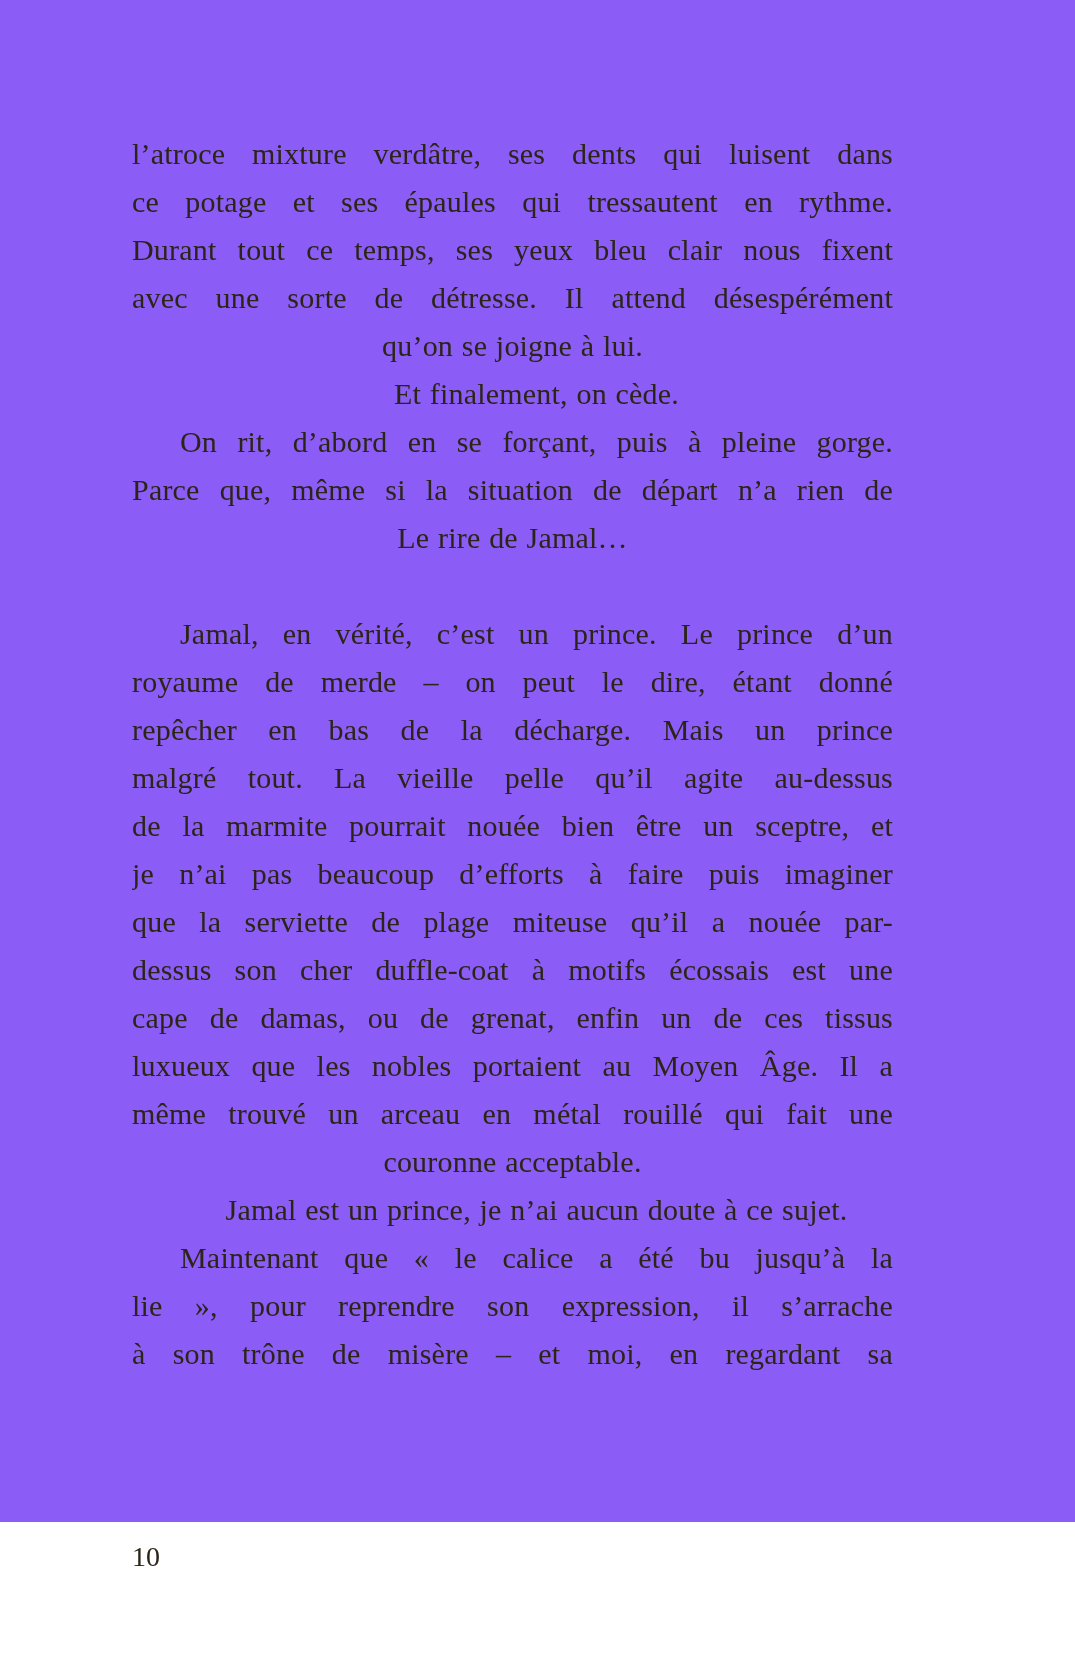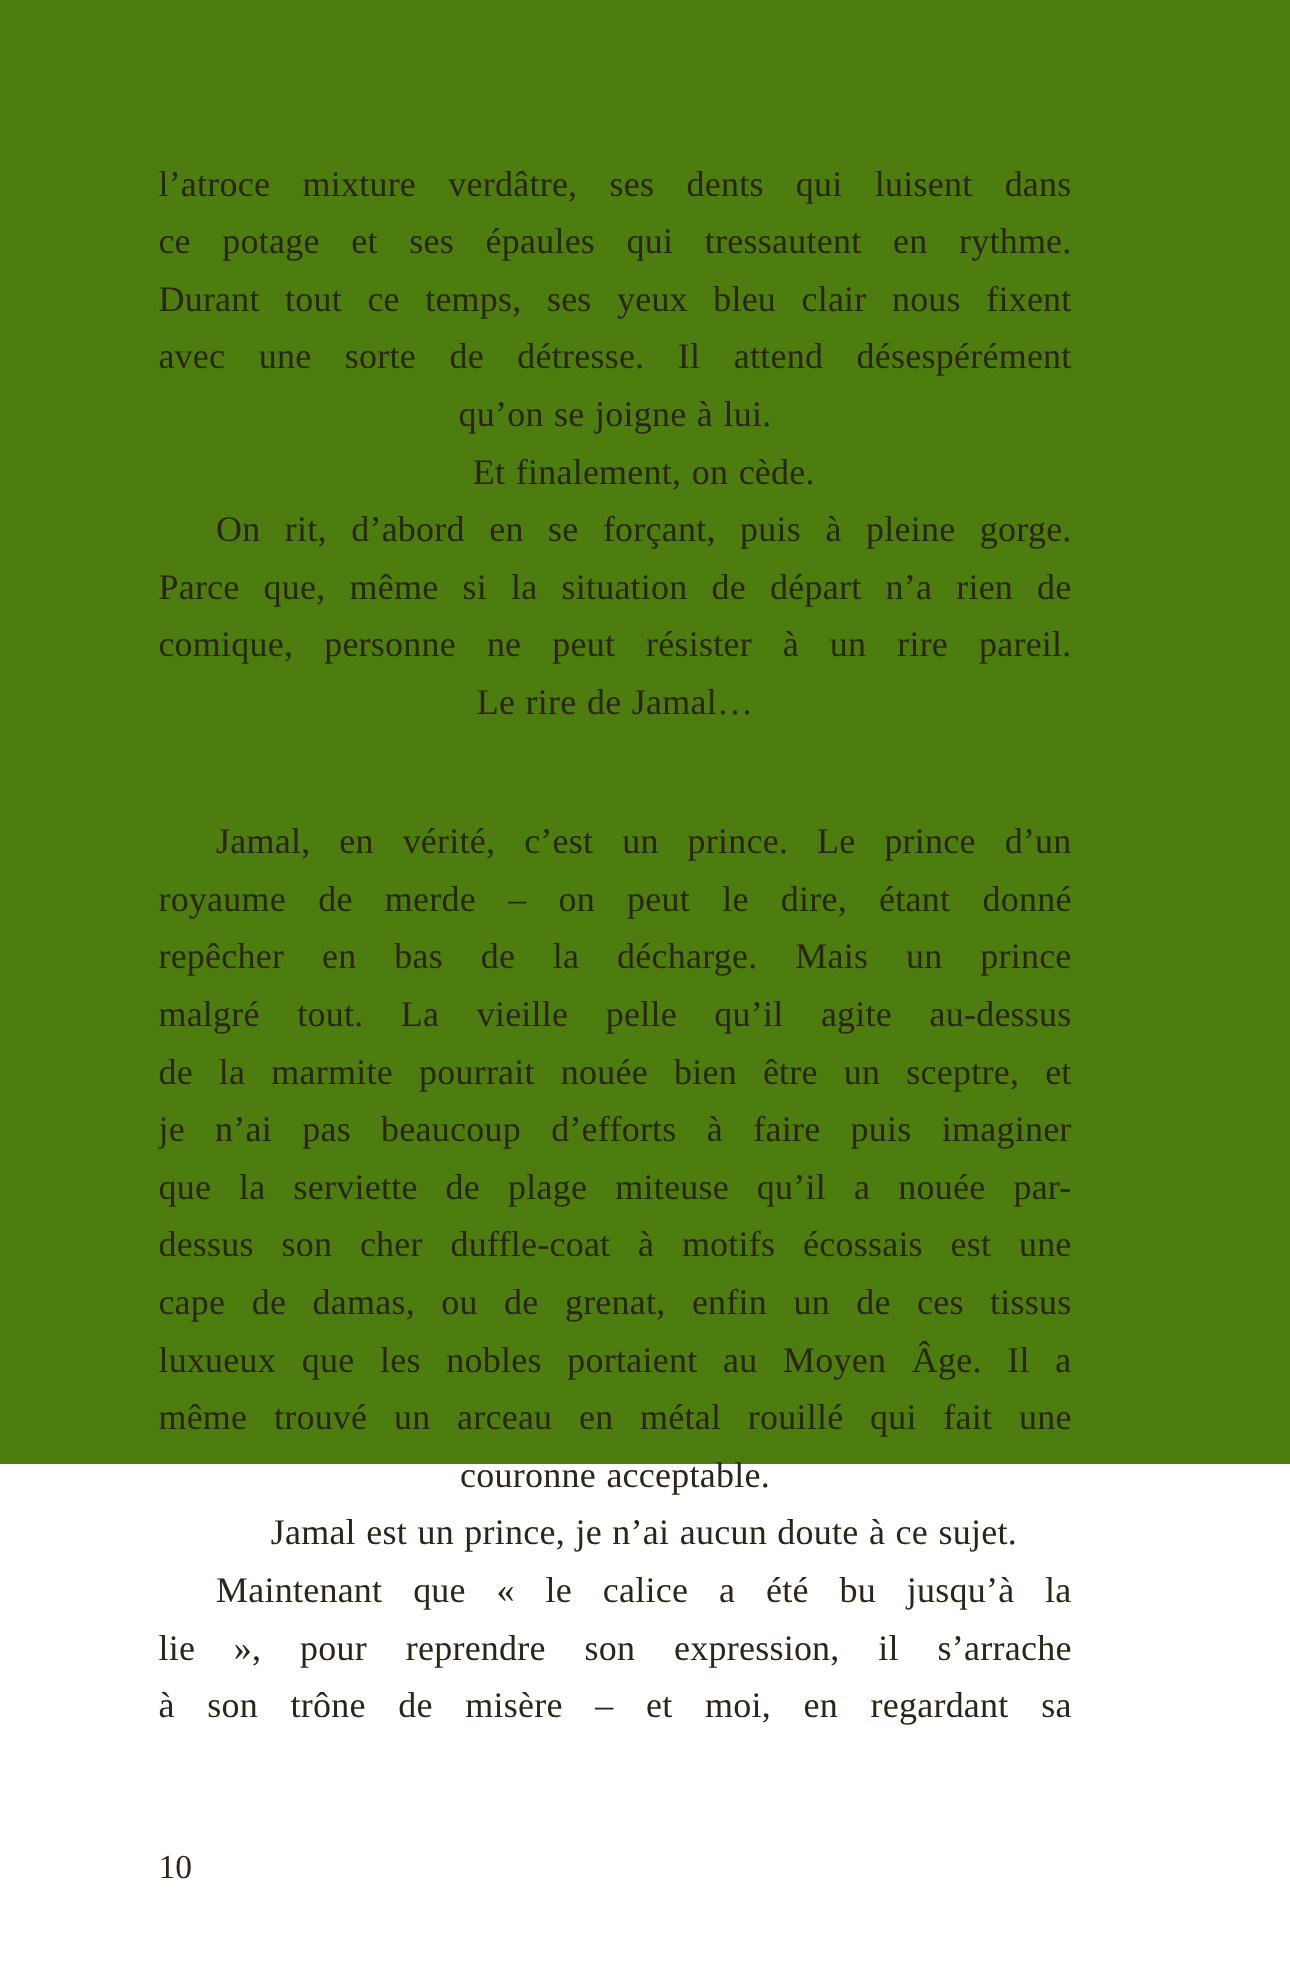--- a/index.html
+++ b/index.html
@@ -11,38 +11,38 @@
     width: 1075px;
     height: 1657px;
     position: relative;
     font-family: "Liberation Serif", "DejaVu Serif", serif;
     overflow: hidden;
   }
   .book-page {
     position: absolute;
     left: 0; top: 0;
     width: 1075px;
-    height: 1220px;
-    background: #4d7c0f;
+    height: 1522px;
+    background: #8b5cf6;
   }
   .text-block {
     position: absolute;
     left: 132px;
     top: 130px;
     width: 761px;
     color: #2b2518;
     font-size: 30px;
     letter-spacing: 0.2px;
   }
   .paragraph {
     margin: 0;
     padding: 0;
   }
   .paragraph.section-break {
-    margin-top: 68px;
+    margin-top: 48px;
   }
   .line {
     height: 48px;
     line-height: 48px;
     overflow: hidden;
     text-align: center;
     word-spacing: 1px;
   }
   .line.justify {
     text-align: justify;
@@ -73,21 +73,20 @@
         <div class="line justify">Durant tout ce temps, ses yeux bleu clair nous fixent</div>
         <div class="line justify">avec une sorte de détresse. Il attend désespérément</div>
         <div class="line">qu’on se joigne à lui.</div>
       </div>
       <div class="paragraph">
         <div class="line indent">Et finalement, on cède.</div>
       </div>
       <div class="paragraph">
         <div class="line justify indent">On rit, d’abord en se forçant, puis à pleine gorge.</div>
         <div class="line justify">Parce que, même si la situation de départ n’a rien de</div>
-        <div class="line justify">comique, personne ne peut résister à un rire pareil.</div>
         <div class="line">Le rire de Jamal…</div>
       </div>
       <div class="paragraph section-break">
         <div class="line justify indent">Jamal, en vérité, c’est un prince. Le prince d’un</div>
         <div class="line justify">royaume de merde – on peut le dire, étant donné</div>
         <div class="line justify">repêcher en bas de la décharge. Mais un prince</div>
         <div class="line justify">malgré tout. La vieille pelle qu’il agite au-dessus</div>
         <div class="line justify">de la marmite pourrait nouée bien être un sceptre, et</div>
         <div class="line justify">je n’ai pas beaucoup d’efforts à faire puis imaginer</div>
         <div class="line justify">que la serviette de plage miteuse qu’il a nouée par-</div>

